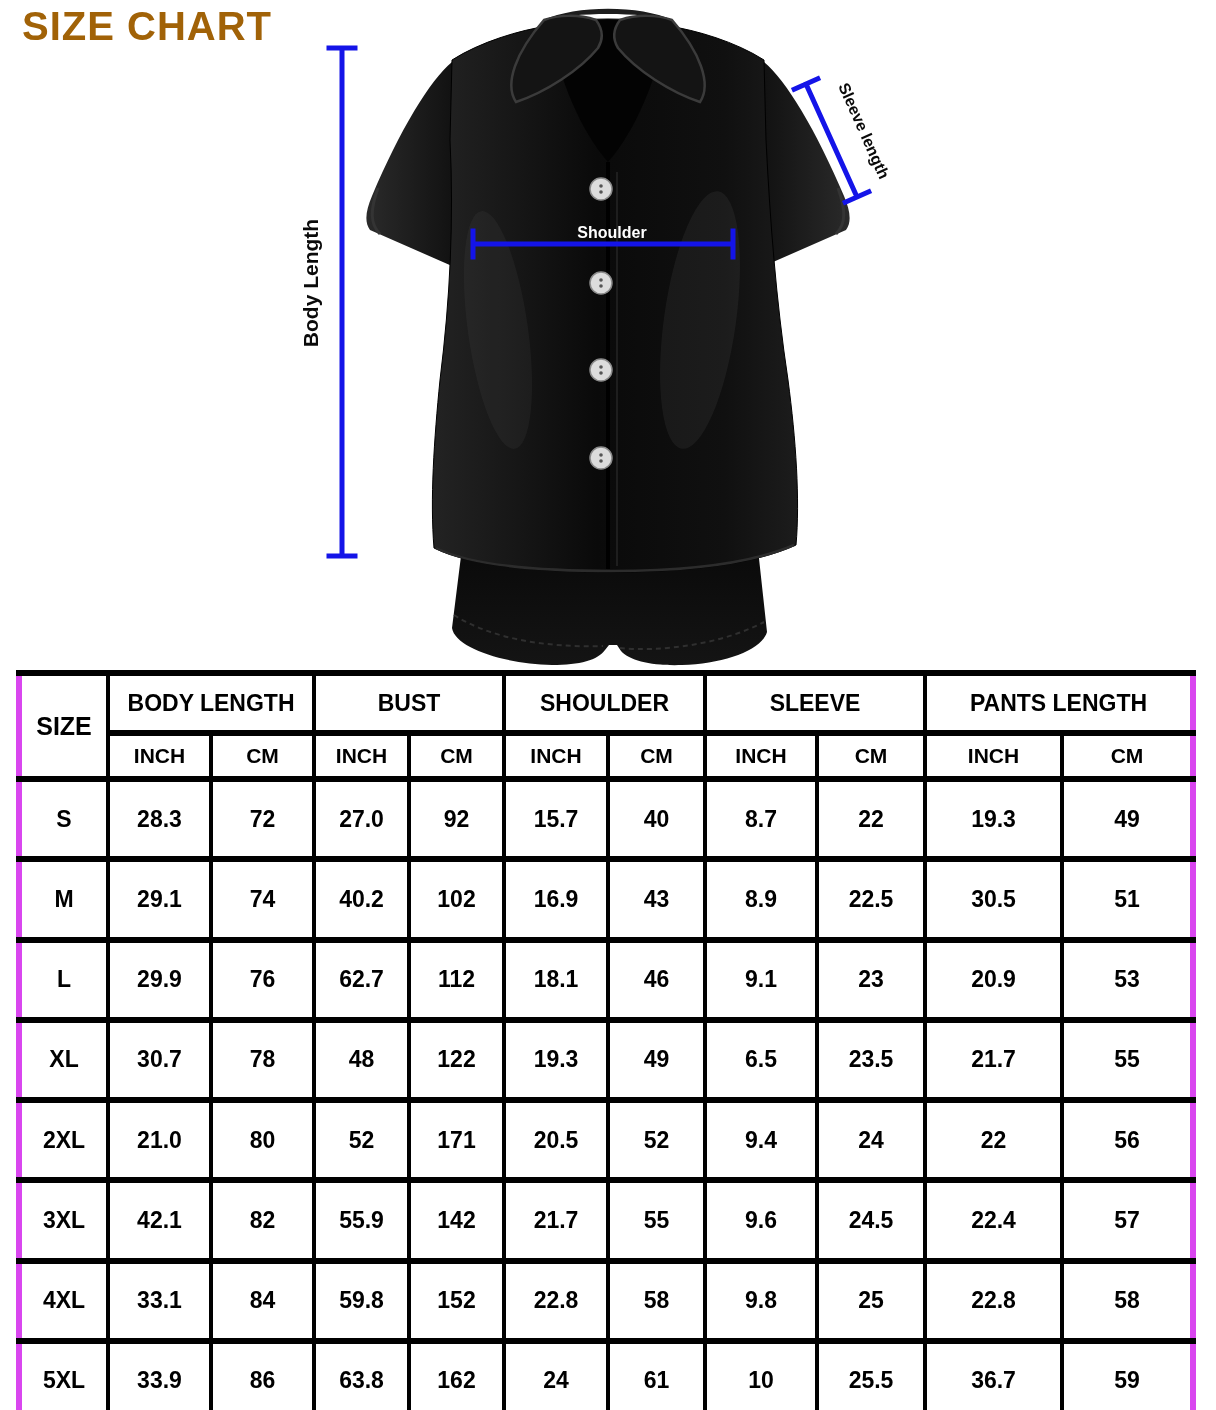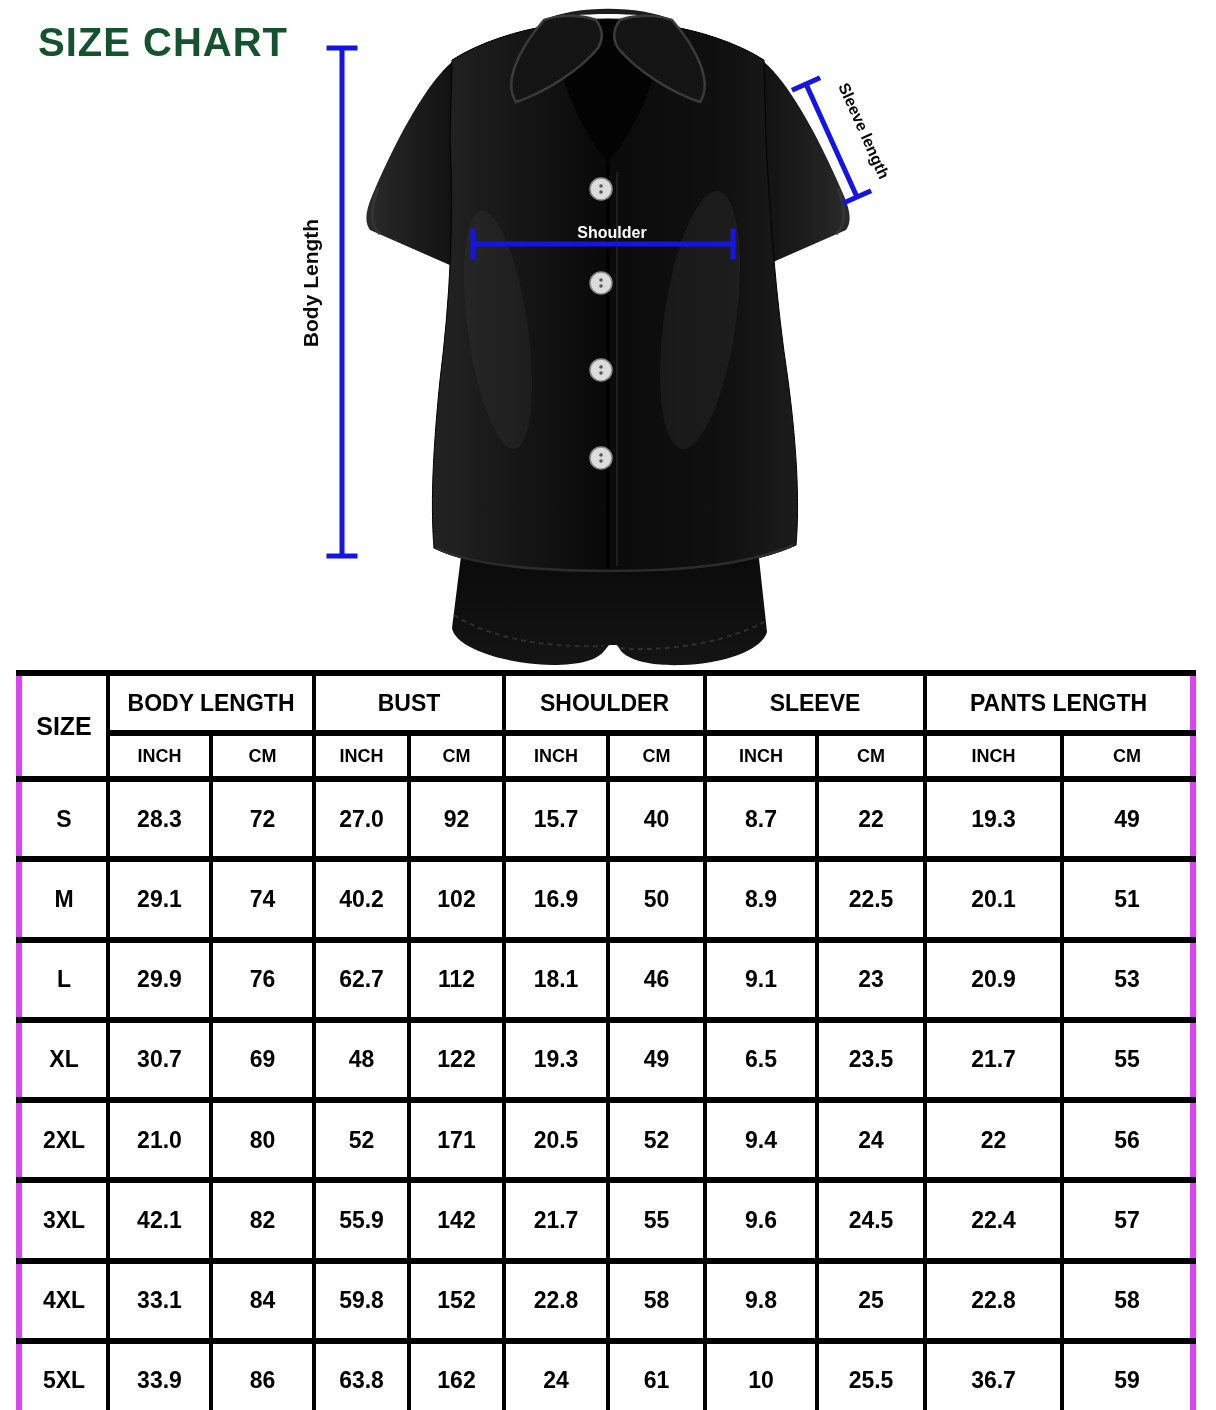--- a/index.html
+++ b/index.html
@@ -1,31 +1,31 @@
 <!DOCTYPE html>
 <html><head>
 <meta charset="utf-8">
 <style>
   html,body{margin:0;padding:0;background:#fff;}
   body{width:1216px;height:1410px;font-family:"Liberation Sans",sans-serif;}
   .page{position:relative;width:1216px;height:1410px;background:#fff;overflow:hidden;}
-  .title{position:absolute;left:22px;top:4px;margin:16px;font-size:40px;font-weight:800;
-         letter-spacing:1px;color:#14532d;}
+  .title{position:absolute;left:22px;top:4px;margin:0;font-size:40px;font-weight:800;
+         letter-spacing:1px;color:#a16207;}
   .diagram{position:absolute;left:0;top:0;width:1216px;height:670px;
            font-family:"Liberation Sans",sans-serif;}
   .size-table{position:absolute;left:16px;top:670px;width:1174px;height:754px;
               border-collapse:collapse;table-layout:fixed;background:#f97316;
               border:6px solid #d946ef;}
   .size-table th,.size-table td{
       border-left:4px solid #000;border-right:4px solid #000;
       border-top:6px solid #000;border-bottom:6px solid #000;
       text-align:center;vertical-align:middle;color:#000;padding:0;
       font-weight:bold;background:#fff;}
   .group-row th{height:54px;font-size:23px;}
-  .unit-row th{height:40px;font-size:18px;}
+  .unit-row th{height:40px;font-size:21px;}
   th.size-head{font-size:25px;}
   .size-table tbody tr{height:61px;}
   .size-table tbody th,.size-table tbody td{font-size:23px;}
 </style>
 </head>
 <body>
 
 <div class="page">
 
   <h1 class="title">SIZE CHART</h1>
@@ -171,43 +171,43 @@
           <td>19.3</td>
           <td>49</td>
         </tr>
         <tr>
           <th>M</th>
           <td>29.1</td>
           <td>74</td>
           <td>40.2</td>
           <td>102</td>
           <td>16.9</td>
-          <td>50</td>
+          <td>43</td>
           <td>8.9</td>
           <td>22.5</td>
-          <td>20.1</td>
+          <td>30.5</td>
           <td>51</td>
         </tr>
         <tr>
           <th>L</th>
           <td>29.9</td>
           <td>76</td>
           <td>62.7</td>
           <td>112</td>
           <td>18.1</td>
           <td>46</td>
           <td>9.1</td>
           <td>23</td>
           <td>20.9</td>
           <td>53</td>
         </tr>
         <tr>
           <th>XL</th>
           <td>30.7</td>
-          <td>69</td>
+          <td>78</td>
           <td>48</td>
           <td>122</td>
           <td>19.3</td>
           <td>49</td>
           <td>6.5</td>
           <td>23.5</td>
           <td>21.7</td>
           <td>55</td>
         </tr>
         <tr>

